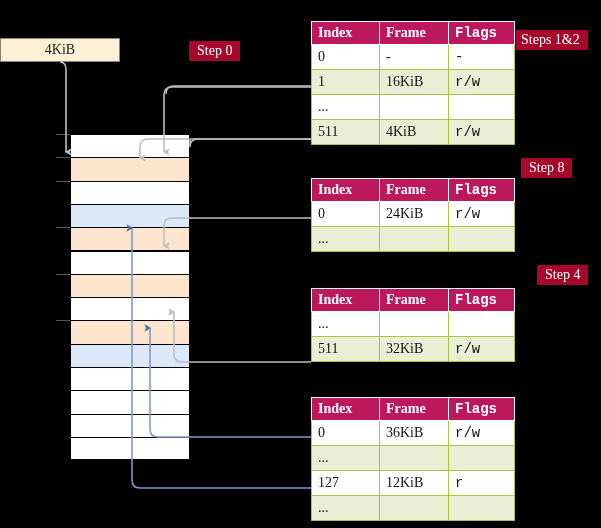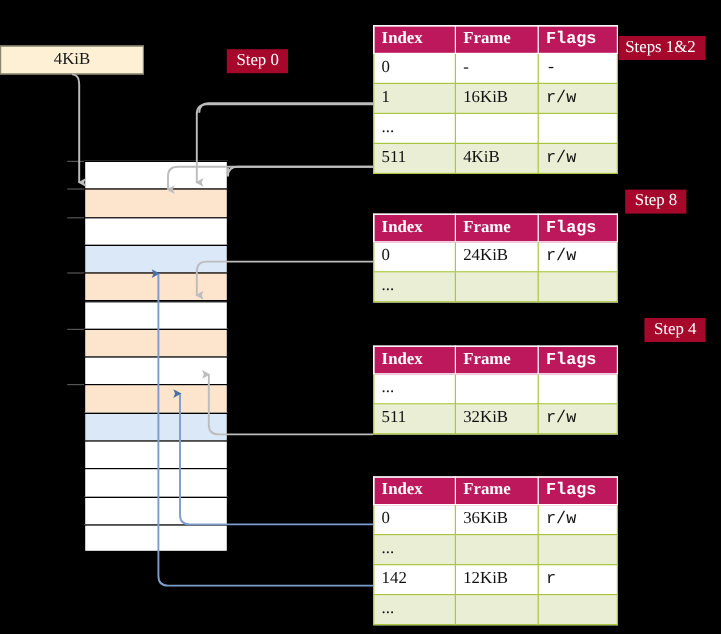--- a/index.html
+++ b/index.html
@@ -193,21 +193,21 @@
         <td class="col-i">0</td>
         <td class="col-f">36KiB</td>
         <td class="col-g">r/w</td>
       </tr>
       <tr class="alt">
         <td class="col-i">...</td>
         <td class="col-f"></td>
         <td class="col-g"></td>
       </tr>
       <tr>
-        <td class="col-i">142</td>
+        <td class="col-i">127</td>
         <td class="col-f">12KiB</td>
         <td class="col-g">r</td>
       </tr>
       <tr class="alt">
         <td class="col-i">...</td>
         <td class="col-f"></td>
         <td class="col-g"></td>
       </tr>
     </tbody>
   </table>

